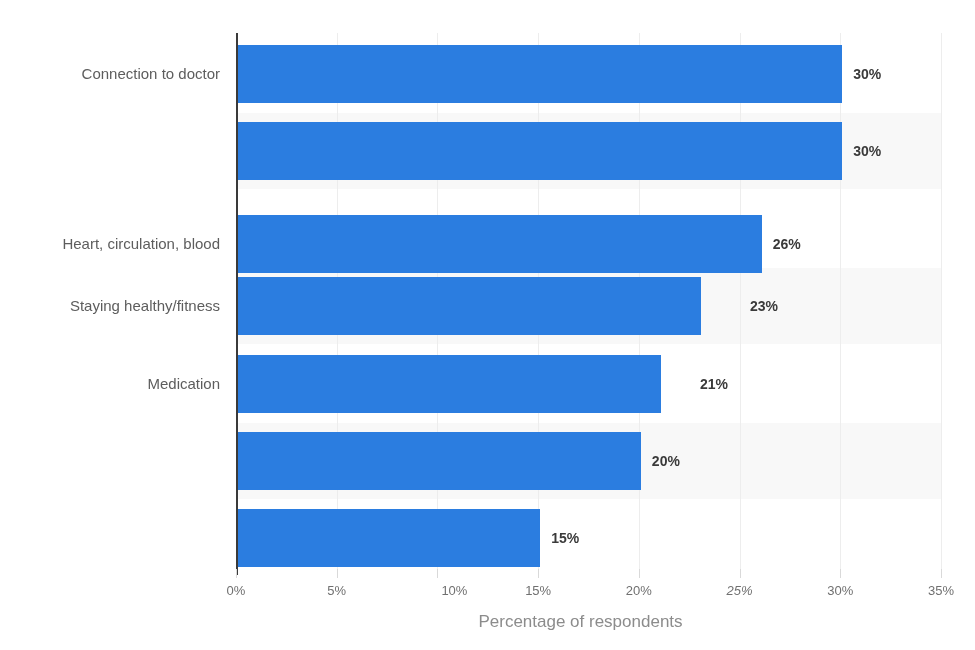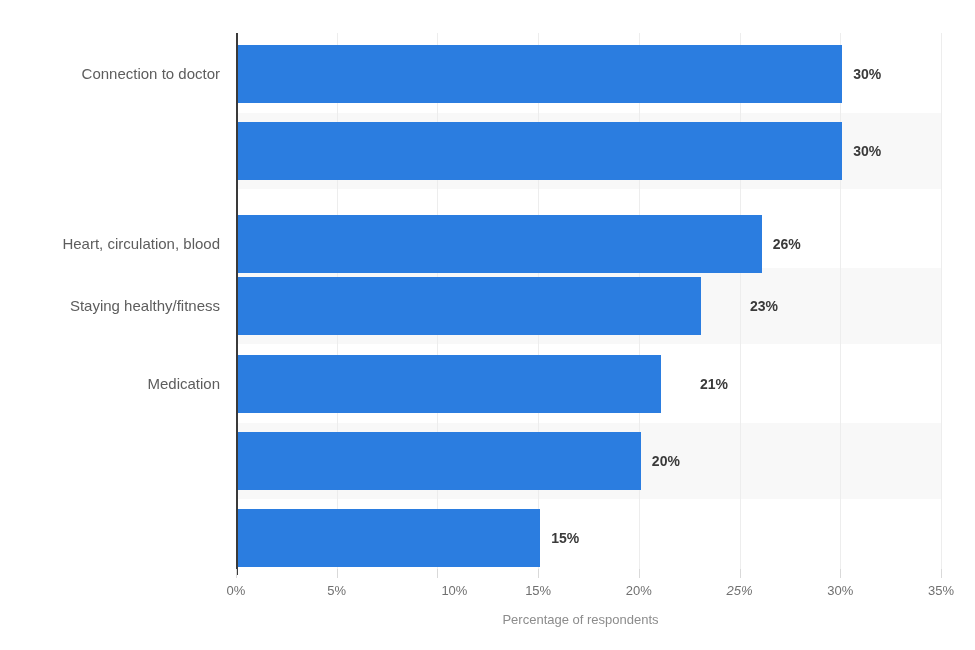--- a/index.html
+++ b/index.html
@@ -111,21 +111,21 @@
     text-align: center;
     width: 60px;
     white-space: nowrap;
   }
   .axis-title {
     position: absolute;
     top: 612px;
     left: 0;
     width: 975px;
     text-align: center;
-    font-size: 13px;
+    font-size: 17px;
     color: #8c8c8c;
     white-space: nowrap;
   }
   .axis-title span { position: relative; left: 93px; }
 </style>
 </head>
 <body>
 
 <div id="chart-root">
 

